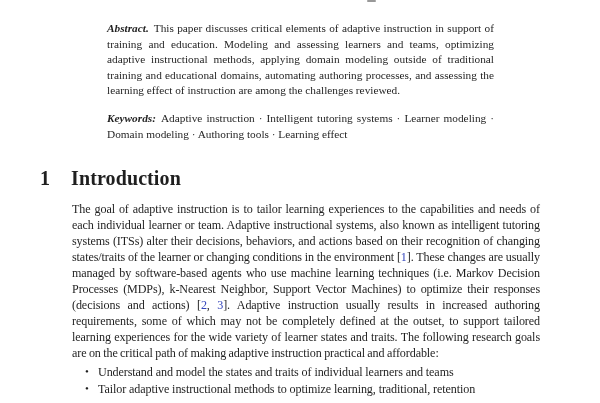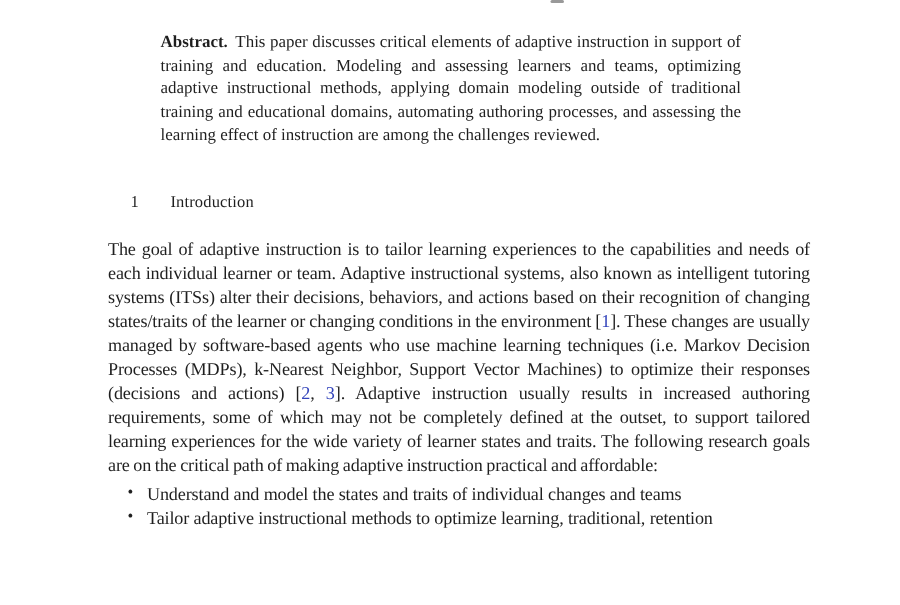--- a/index.html
+++ b/index.html
@@ -31,25 +31,26 @@
   .abstract, .keywords {
     margin: 0;
     font-size: 11.3px;
     line-height: 15.6px;
     text-align: justify;
   }
   .keywords { margin-top: 12px; }
   .block-label {
     font-weight: bold;
     padding-right: 5px;
+    font-style: italic;
   }
   .section-heading {
-    margin: 27px 60px 0 87px;
-    font-size: 11px;
-    font-weight: normal;
+    margin: 27px 60px 0 40px;
+    font-size: 20px;
+    font-weight: bold;
     line-height: 19px;
     letter-spacing: 0.1px;
   }
   .section-number { margin-right: 21px; }
   .body-column { margin: 0 60px; }
   .intro-paragraph {
     margin: 13px 0 0 12px;
     font-size: 12.1px;
     line-height: 16px;
     text-align: justify;
@@ -82,26 +83,27 @@
 </head>
 <body>
 
 <div class="page">
 
   <div class="header-artifact"></div>
 
   <div class="front-matter">
     <p class="abstract"><span class="block-label">Abstract.</span><span>This paper discusses critical elements of adaptive instruction in support of training and education. Modeling and assessing learners and teams, optimizing adaptive instructional methods, applying domain modeling outside of traditional training and educational domains, automating authoring processes, and assessing the learning effect of instruction are among the challenges reviewed.</span></p>
 
+    <p class="keywords"><span class="block-label">Keywords:</span><span>Adaptive instruction · Intelligent tutoring systems · Learner modeling · Domain modeling · Authoring tools · Learning effect</span></p>
   </div>
 
   <h2 class="section-heading"><span class="section-number">1</span><span>Introduction</span></h2>
 
   <div class="body-column">
     <p class="intro-paragraph"><span>The goal of adaptive instruction is to tailor learning experiences to the capabilities and needs of each individual learner or team. Adaptive instructional systems, also known as intelligent tutoring systems (ITSs) alter their decisions, behaviors, and actions based on their recognition of changing states/traits of the learner or changing conditions in the environment [</span><span class="cite">1</span><span>]. These changes are usually managed by software-based agents who use machine learning techniques (i.e. Markov Decision Processes (MDPs), k-Nearest Neighbor, Support Vector Machines) to optimize their responses (decisions and actions) [</span><span class="cite">2</span><span>, </span><span class="cite">3</span><span>]. Adaptive instruction usually results in increased authoring requirements, some of which may not be completely defined at the outset, to support tailored learning experiences for the wide variety of learner states and traits. The following research goals are on the critical path of making adaptive instruction practical and affordable:</span></p>
 
     <ul class="goals-list">
-        <li><span class="bullet">•</span><span>Understand and model the states and traits of individual changes and teams</span></li>
+        <li><span class="bullet">•</span><span>Understand and model the states and traits of individual learners and teams</span></li>
         <li><span class="bullet">•</span><span>Tailor adaptive instructional methods to optimize learning, traditional, retention</span></li>
       </ul>
   </div>
 
 </div>
 
 </body></html>

